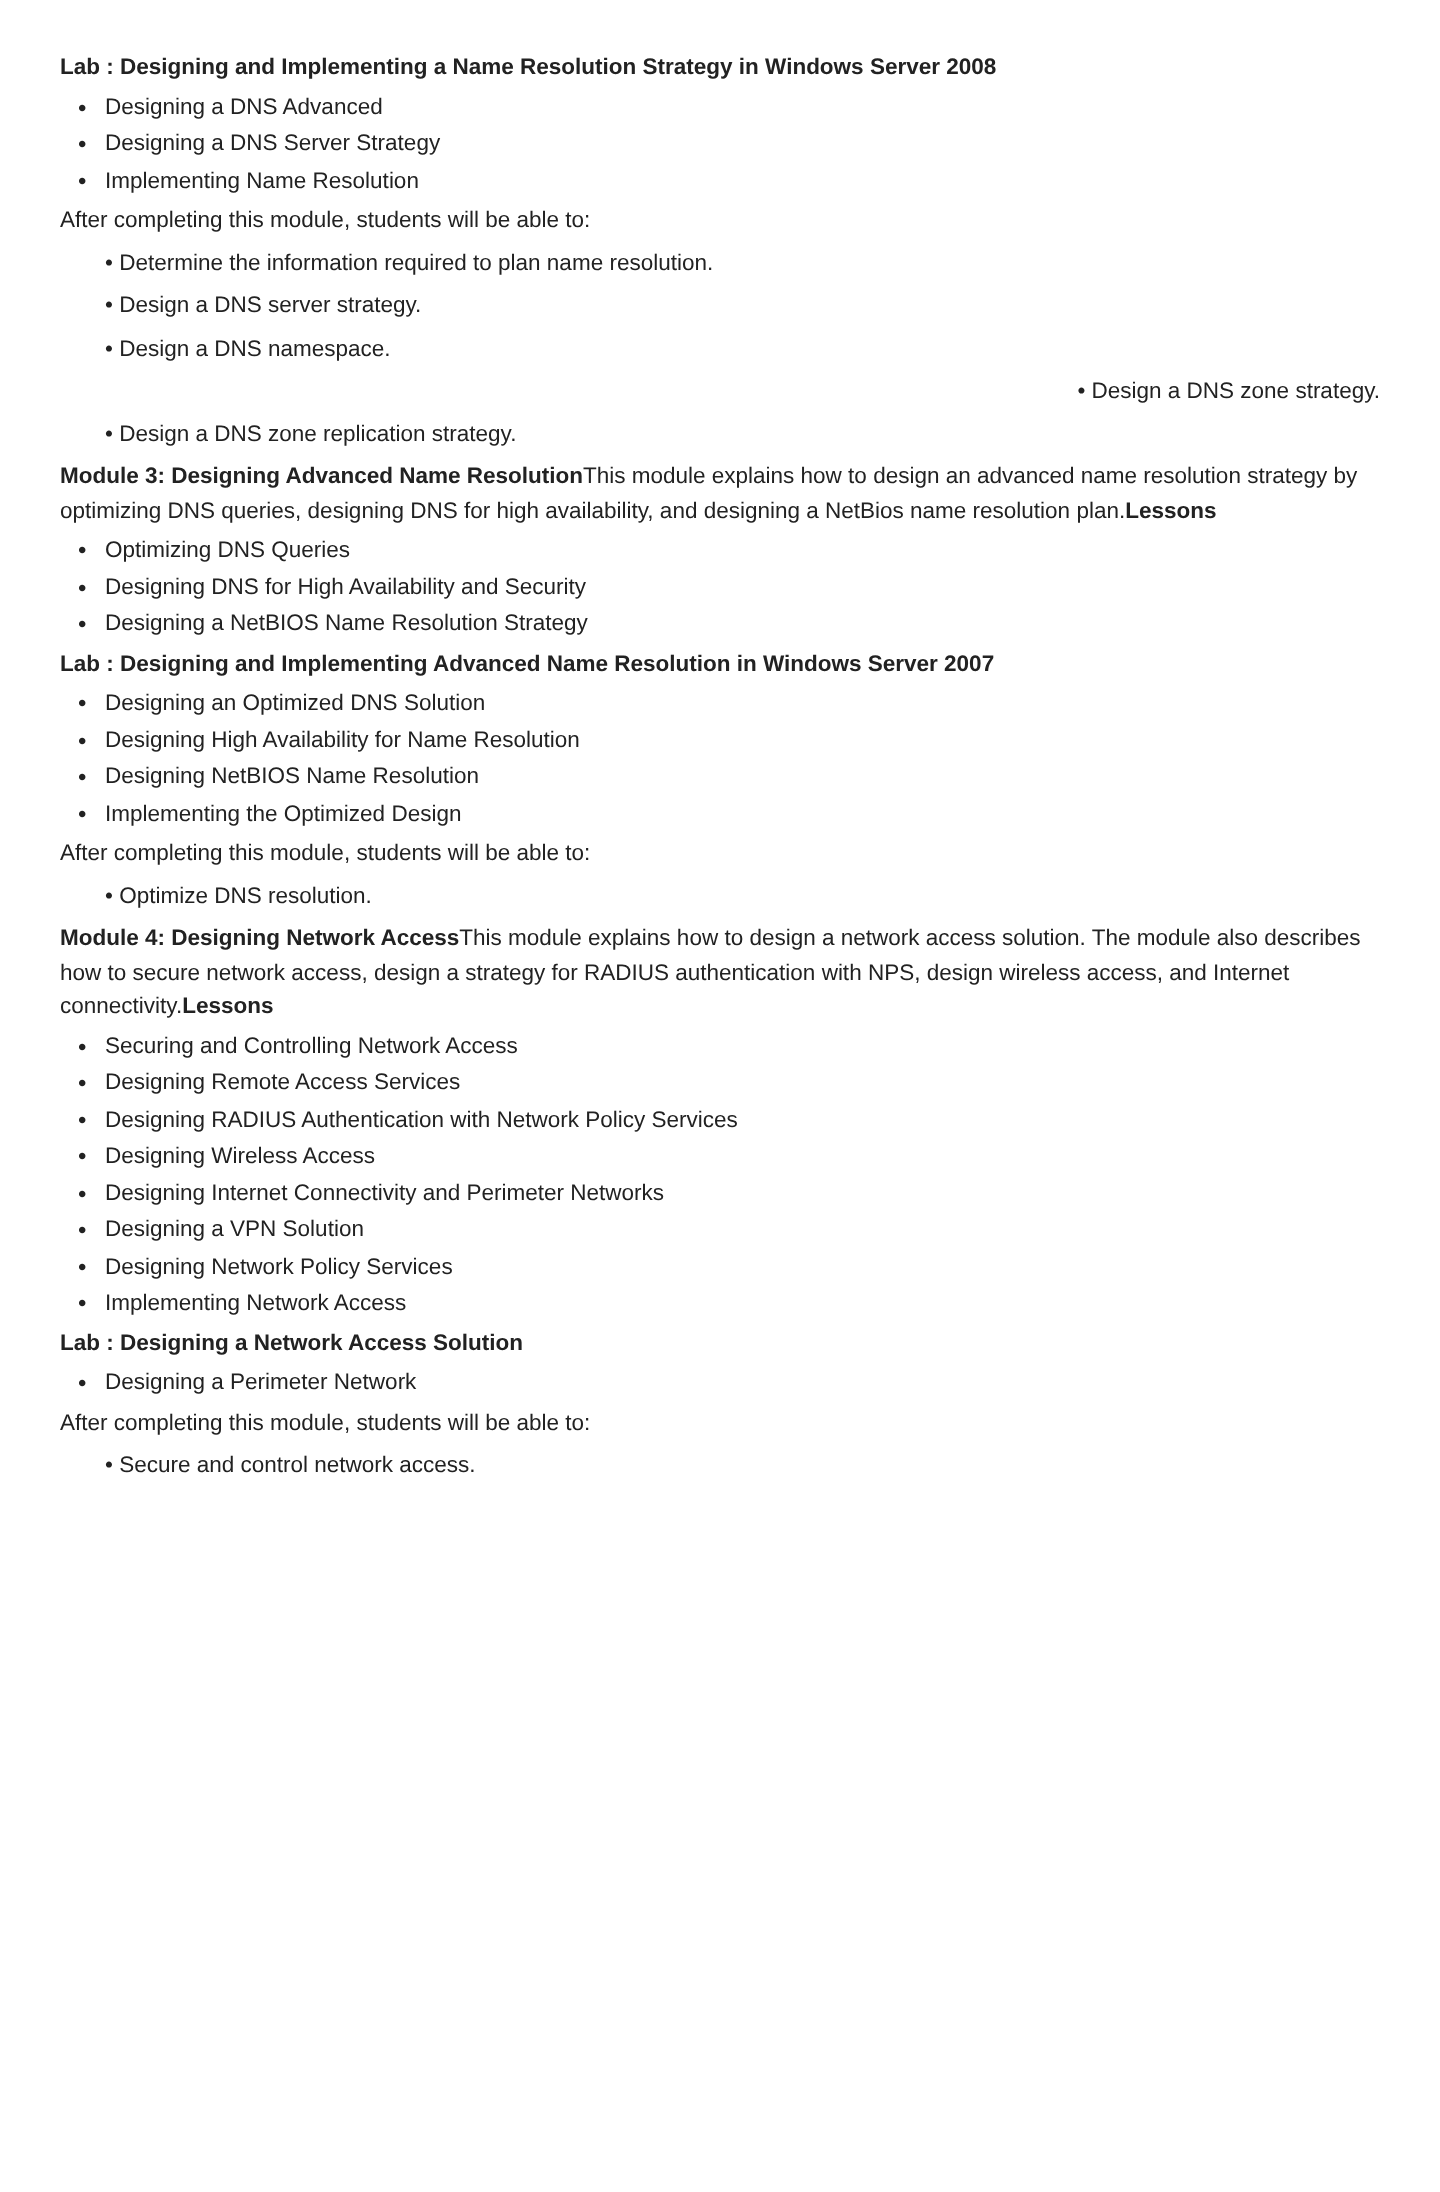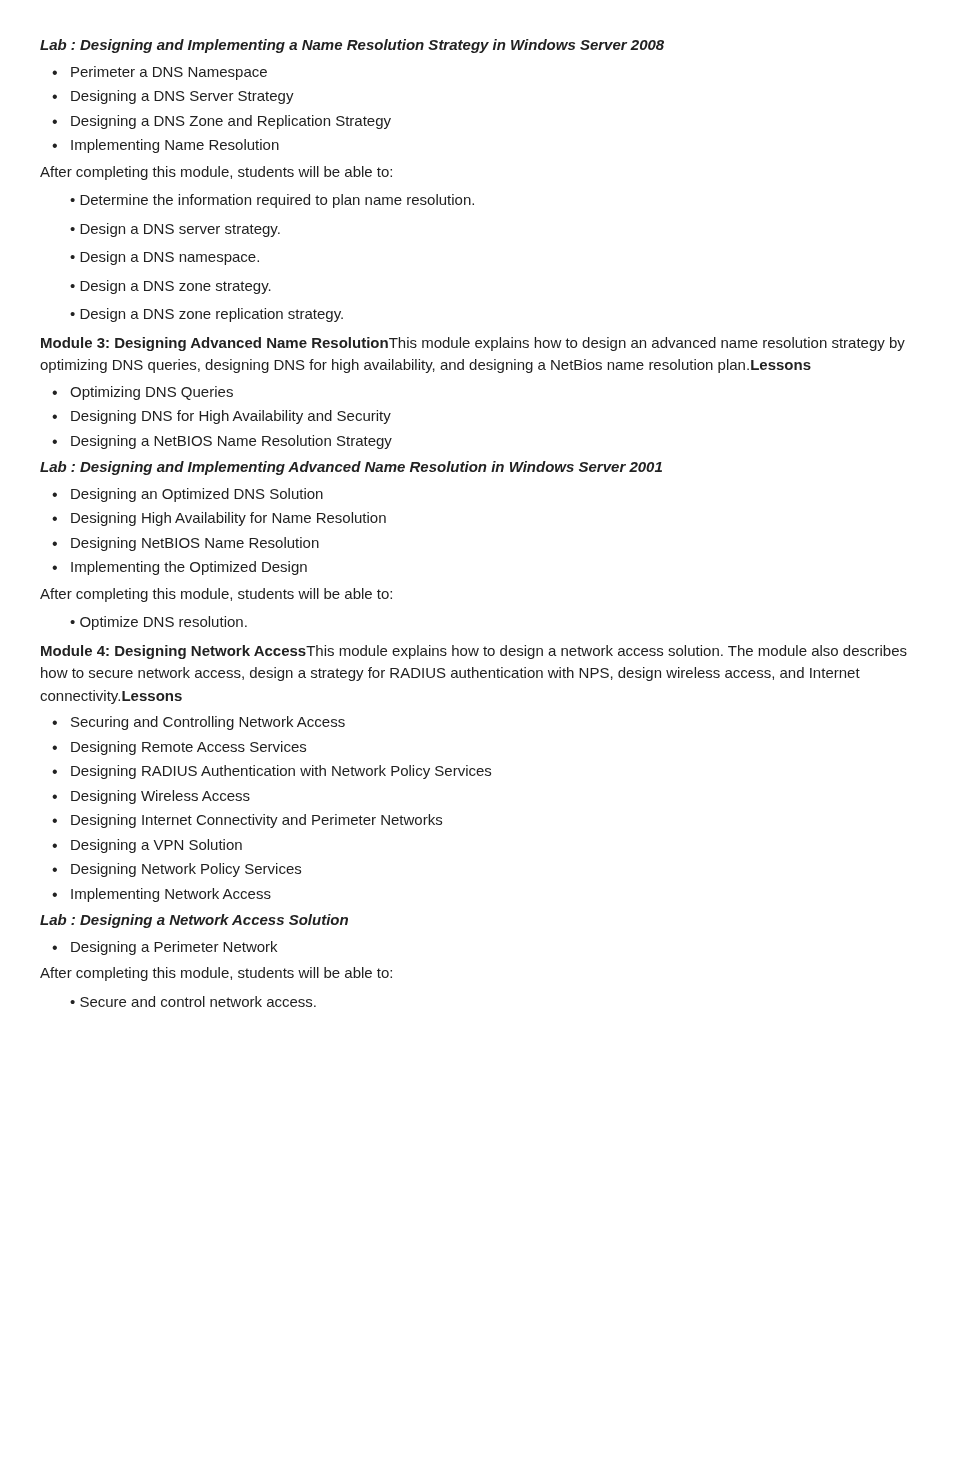--- a/index.html
+++ b/index.html
@@ -20,21 +20,20 @@
     .module-heading {
       font-weight: bold;
       display: inline;
     }
     .module-text {
       display: inline;
       font-weight: normal;
     }
     .lab-heading {
       font-weight: bold;
-      font-style: italic;
     }
     ul {
       list-style: none;
       padding-left: 0;
       margin: 2px 0 2px 0;
     }
     ul li {
       padding-left: 30px;
       position: relative;
       margin: 2px 0;
@@ -55,46 +54,45 @@
       margin: 4px 0;
     }
   </style>
 </head>
 <body>
 
 <div class="section">
   <p class="lab-heading">Lab : Designing and Implementing a Name Resolution Strategy in Windows Server 2008</p>
   <ul>
 
-  <li>Perimeter a DNS Namespace</li>
+  <li>Designing a DNS Advanced</li>
       <li>Designing a DNS Server Strategy</li>
-      <li>Designing a DNS Zone and Replication Strategy</li>
       <li>Implementing Name Resolution</li>
     </ul>
   <p class="after-completing">After completing this module, students will be able to:</p>
   <div>
 
   <p style="margin: 6px 0px 6px 30px;">• Determine the information required to plan name resolution.</p>
       <p style="margin: 6px 0px 6px 30px;">• Design a DNS server strategy.</p>
       <p style="margin: 6px 0px 6px 30px;">• Design a DNS namespace.</p>
-      <p style="margin: 6px 0px 6px 30px;">• Design a DNS zone strategy.</p>
+      <p style="margin: 6px 0px 6px 30px; text-align: right;">• Design a DNS zone strategy.</p>
       <p style="margin: 6px 0px 6px 30px;">• Design a DNS zone replication strategy.</p>
     </div>
 </div>
 
 <div class="section">
   <p>
     <span class="module-heading">Module 3: Designing Advanced Name Resolution</span><span class="module-text">This module explains how to design an advanced name resolution strategy by optimizing DNS queries, designing DNS for high availability, and designing a NetBios name resolution plan.</span><span class="bold">Lessons</span>
   </p>
   <ul>
   <li>Optimizing DNS Queries</li>
       <li>Designing DNS for High Availability and Security</li>
       <li>Designing a NetBIOS Name Resolution Strategy</li>
     </ul>
-  <p class="lab-heading">Lab : Designing and Implementing Advanced Name Resolution in Windows Server 2001</p>
+  <p class="lab-heading">Lab : Designing and Implementing Advanced Name Resolution in Windows Server 2007</p>
   <ul>
   <li>Designing an Optimized DNS Solution</li>
       <li>Designing High Availability for Name Resolution</li>
       <li>Designing NetBIOS Name Resolution</li>
       <li>Implementing the Optimized Design</li>
     </ul>
   <p class="after-completing">After completing this module, students will be able to:</p>
   <div>
   <p style="margin: 6px 0px 0 30px;">• Optimize DNS resolution.</p>
     </div>

